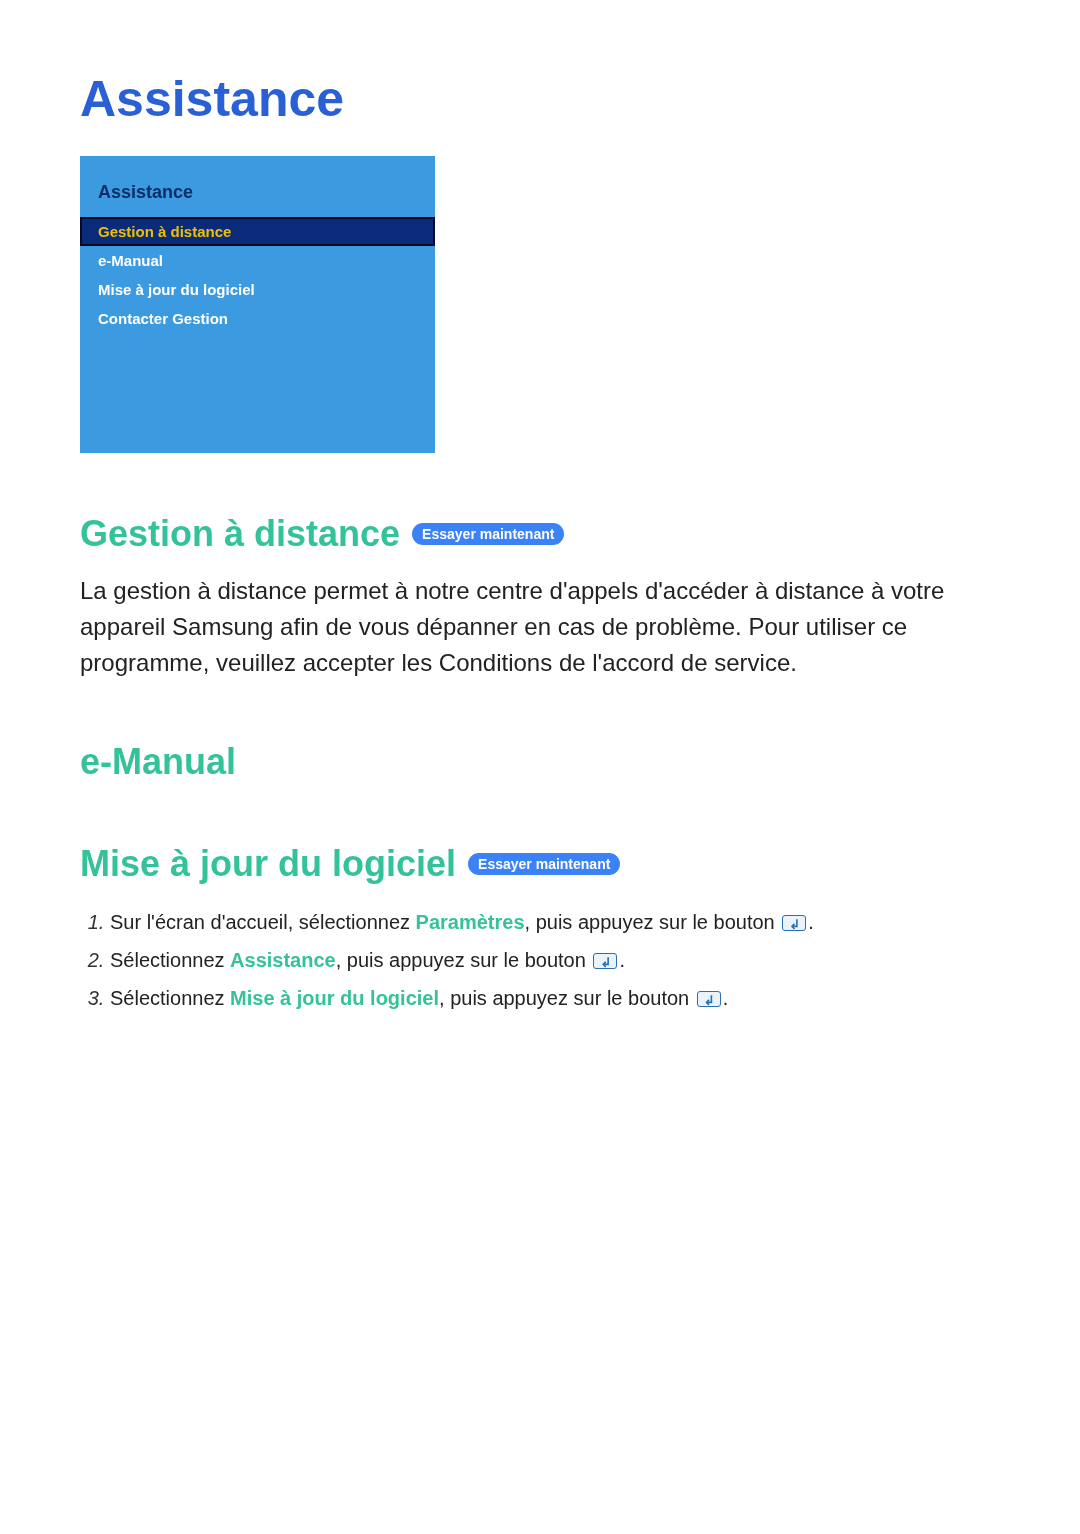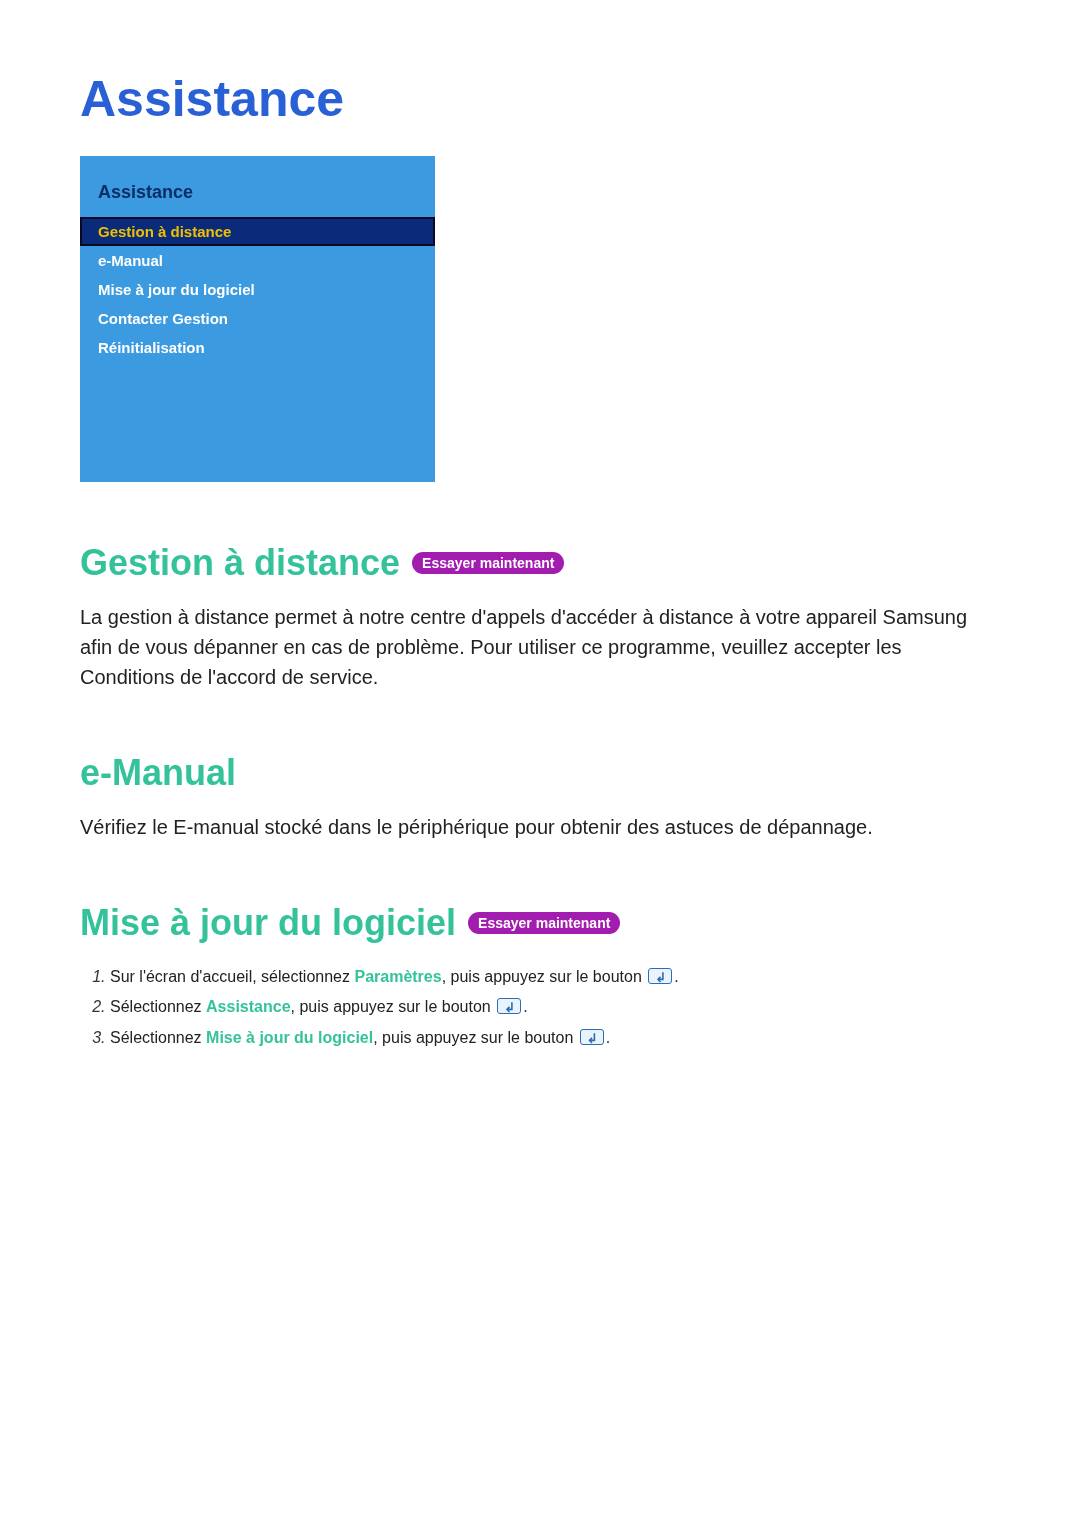--- a/index.html
+++ b/index.html
@@ -49,37 +49,37 @@
     align-items: center;
     gap: 12px;
     margin-bottom: 18px;
   }
   .section-heading {
     font-size: 36px;
     font-weight: 700;
     color: #34c29a;
   }
   .try-badge {
-    background: #a21caf;
+    background: #3b82f6;
     color: #ffffff;
     font-size: 14px;
     font-weight: 700;
     border-radius: 14px;
     padding: 3px 10px;
     display: inline-block;
   }
   .body-text {
-    font-size: 20px;
+    font-size: 24px;
     line-height: 1.5;
     color: #222;
   }
   .steps {
     margin-top: 12px;
     padding-left: 30px;
-    font-size: 16px;
+    font-size: 20px;
     line-height: 1.9;
     color: #222;
   }
   .steps li::marker {
     font-style: italic;
     color: #333;
   }
   .kw { color: #34c29a; font-weight: 700; }
   .enter-icon {
     display: inline-block;
@@ -106,36 +106,34 @@
 <body>
 
 <h1 class="page-title">Assistance</h1>
 
 <div class="menu-panel">
   <div class="menu-header">Assistance</div>
   <div class="menu-item selected">Gestion à distance</div>
   <div class="menu-item">e-Manual</div>
   <div class="menu-item">Mise à jour du logiciel</div>
   <div class="menu-item">Contacter Gestion</div>
-  <div class="menu-item">Réinitialisation</div>
 </div>
 
 <div class="section">
   <div class="section-heading-row">
     <div class="section-heading">Gestion à distance</div>
     <span class="try-badge">Essayer maintenant</span>
   </div>
   <p class="body-text">La gestion à distance permet à notre centre d'appels d'accéder à distance à votre appareil Samsung afin de vous dépanner en cas de problème. Pour utiliser ce programme, veuillez accepter les Conditions de l'accord de service.</p>
 </div>
 
 <div class="section">
   <div class="section-heading-row">
     <div class="section-heading">e-Manual</div>
   </div>
-  <p class="body-text">Vérifiez le E-manual stocké dans le périphérique pour obtenir des astuces de dépannage.</p>
 </div>
 
 <div class="section">
   <div class="section-heading-row">
     <div class="section-heading">Mise à jour du logiciel</div>
     <span class="try-badge">Essayer maintenant</span>
   </div>
   <ol class="steps">
     <li>
       <span>Sur l'écran d'accueil, sélectionnez </span><span class="kw">Paramètres</span><span>, puis appuyez sur le bouton </span><span class="enter-icon"></span><span>.</span>

